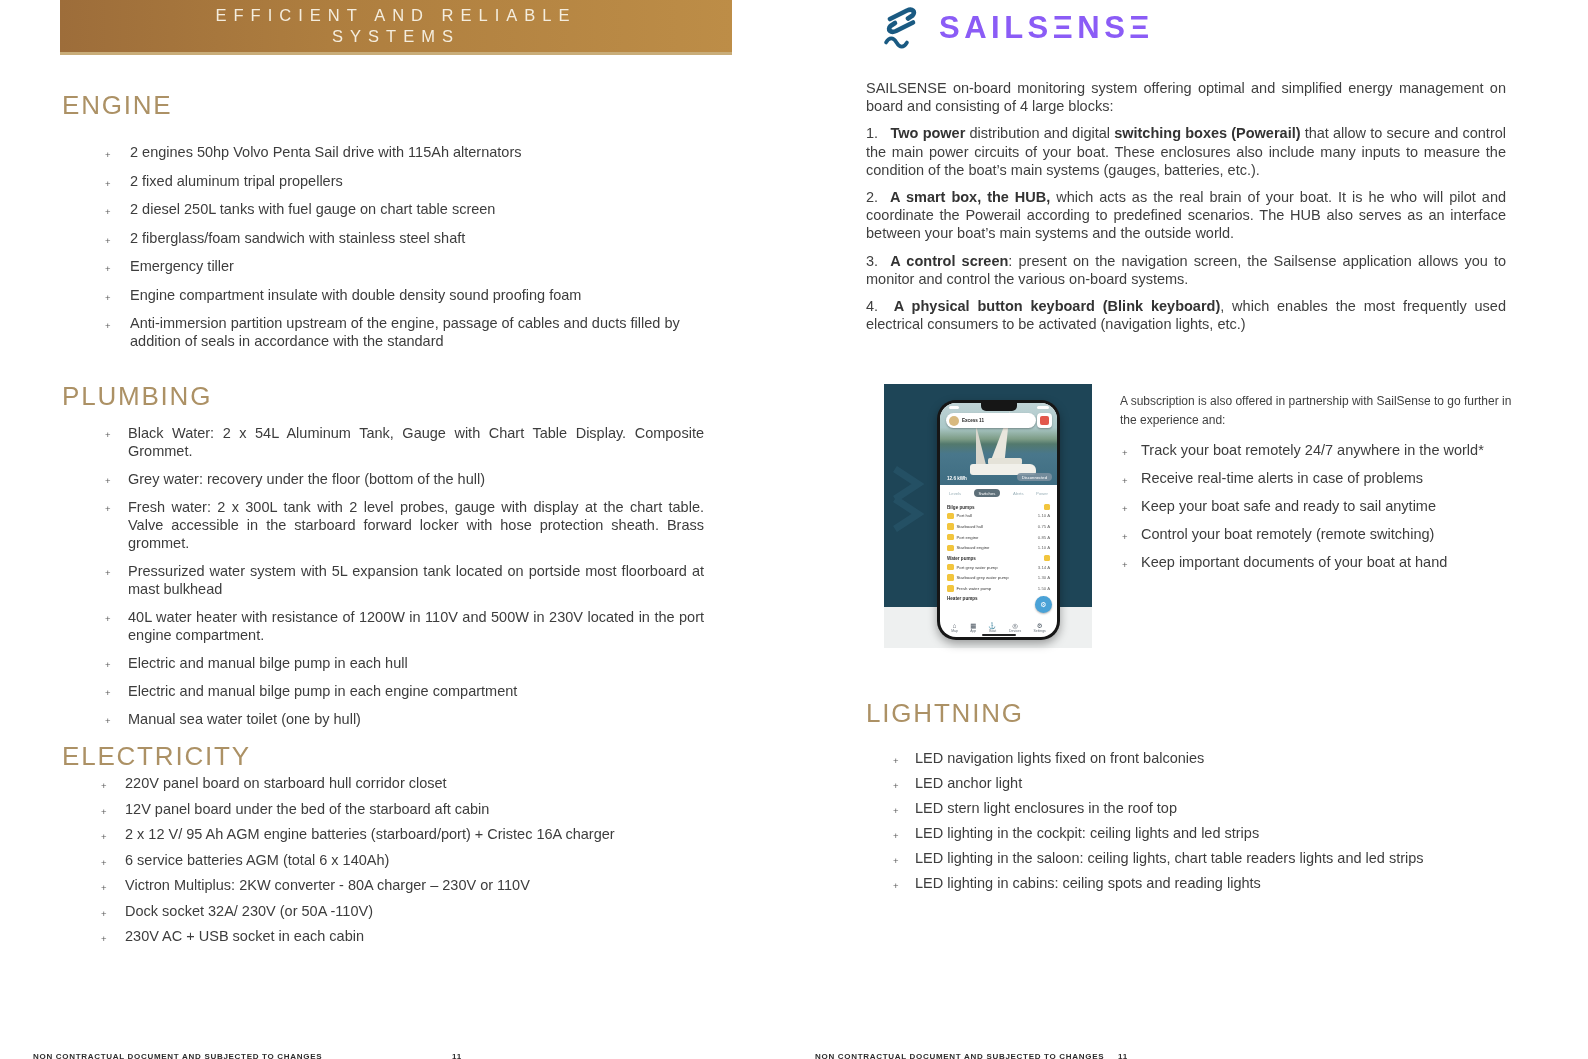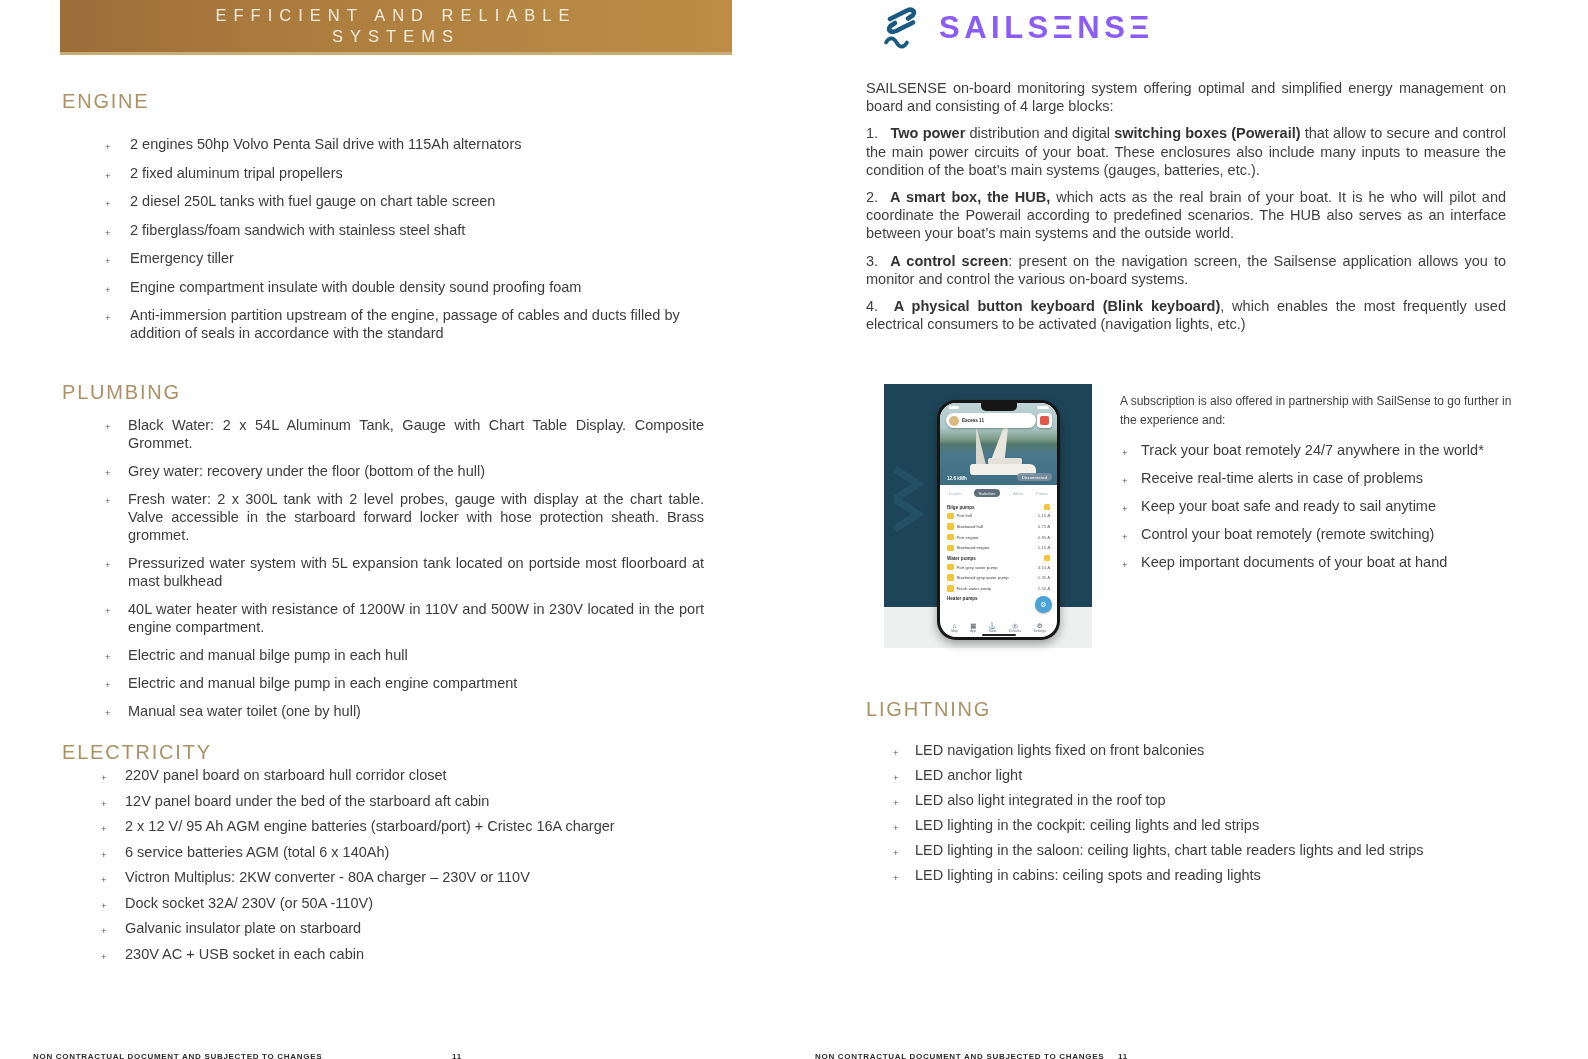--- a/index.html
+++ b/index.html
@@ -8,21 +8,21 @@
   #page { position:relative; width:1588px; height:1059px; background:#fff; overflow:hidden; }
 
   
   .banner { position:absolute; left:60px; top:0; width:672px; height:55px;
     background:linear-gradient(90deg,#9d6d3a 0%,#ae7e3f 40%,#bd8d47 100%);
     border-bottom:3px solid #c9ad79;
     display:flex; flex-direction:column; align-items:center; justify-content:center;
     color:#f4edde; font-size:16.5px; letter-spacing:7px; line-height:21px; text-align:right; }
 
   
-  .gold-h { color:#ac9165; font-size:20px; font-weight:400; letter-spacing:1.8px; }
+  .gold-h { color:#ac9165; font-size:26px; font-weight:400; letter-spacing:1.8px; }
 
   
   ul.blist { list-style:none; }
   ul.blist li { position:relative; font-size:14.5px; color:#3d3d3d; }
   ul.blist li::before { content:"+"; position:absolute; font-size:9.5px; color:#5a5a5a; top:2px; }
 
   .sec-engine { position:absolute; left:62px; top:90px; width:642px; }
   .sec-engine h2 { margin-bottom:23px; }
   .sec-engine li { padding-left:68px; margin-bottom:11px; line-height:17.5px; }
   .sec-engine li::before { left:43px; }
@@ -162,21 +162,20 @@
 
   <div class="sec-electricity">
     <h2 class="gold-h">ELECTRICITY</h2>
     <ul class="blist">
         <li>220V panel board on starboard hull corridor closet</li>
         <li>12V panel board under the bed of the starboard aft cabin</li>
         <li>2 x 12 V/ 95 Ah AGM engine batteries (starboard/port) + Cristec 16A charger</li>
         <li>6 service batteries AGM (total 6 x 140Ah)</li>
         <li>Victron Multiplus: 2KW converter - 80A charger – 230V or 110V</li>
         <li>Dock socket 32A/ 230V (or 50A -110V)</li>
-        <li>Galvanic insulator plate on starboard</li>
         <li>230V AC + USB socket in each cabin</li>
       </ul>
   </div>
 
   <div class="logo">
     <span>
       <svg width="50" height="44" viewBox="0 0 50 44" fill="none">
         <path d="M12 13 L29 4.5 C34.5 2 38 6 34.5 9.5 L30 12.5" stroke="#1a5a82" stroke-width="4.6" stroke-linecap="round" stroke-linejoin="round"></path>
         <path d="M35 16.5 L18 25 C12.5 27.5 9 23.5 12.5 20 L17 17" stroke="#1a5a82" stroke-width="4.6" stroke-linecap="round" stroke-linejoin="round"></path>
         <path d="M8 36.5 c3.2 -5.5 7.3 -5.5 10.5 0 c3.2 5.5 7.3 5.5 10.5 0" stroke="#1a5a82" stroke-width="3.6" stroke-linecap="round"></path>
@@ -324,21 +323,21 @@
         <li>Control your boat remotely (remote switching)</li>
         <li>Keep important documents of your boat at hand</li>
       </ul>
   </div>
 
   <div class="sec-lightning">
     <h2 class="gold-h">LIGHTNING</h2>
     <ul class="blist">
         <li>LED navigation lights fixed on front balconies</li>
         <li>LED anchor light</li>
-        <li>LED also light integrated in the roof top</li>
+        <li>LED stern light enclosures in the roof top</li>
         <li>LED lighting in the cockpit:  ceiling lights and led strips</li>
         <li>LED lighting in the saloon: ceiling lights, chart table readers lights and led strips</li>
         <li>LED lighting in cabins: ceiling spots and reading lights</li>
       </ul>
   </div>
 
   <div class="footer-frag" style="left:33px">NON CONTRACTUAL DOCUMENT AND SUBJECTED TO CHANGES</div>
   <div class="footer-frag" style="left:452px">11</div>
   <div class="footer-frag" style="left:815px">NON CONTRACTUAL DOCUMENT AND SUBJECTED TO CHANGES</div>
   <div class="footer-frag" style="left:1118px">11</div>

